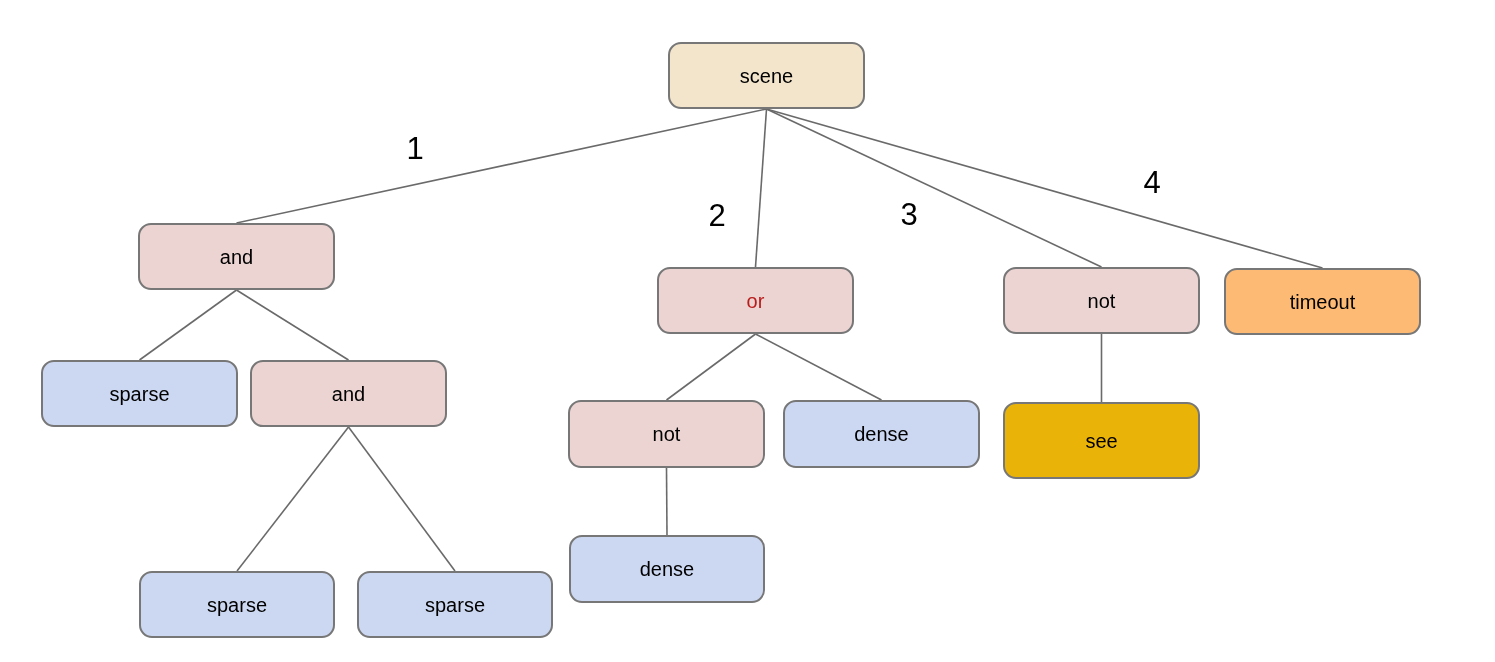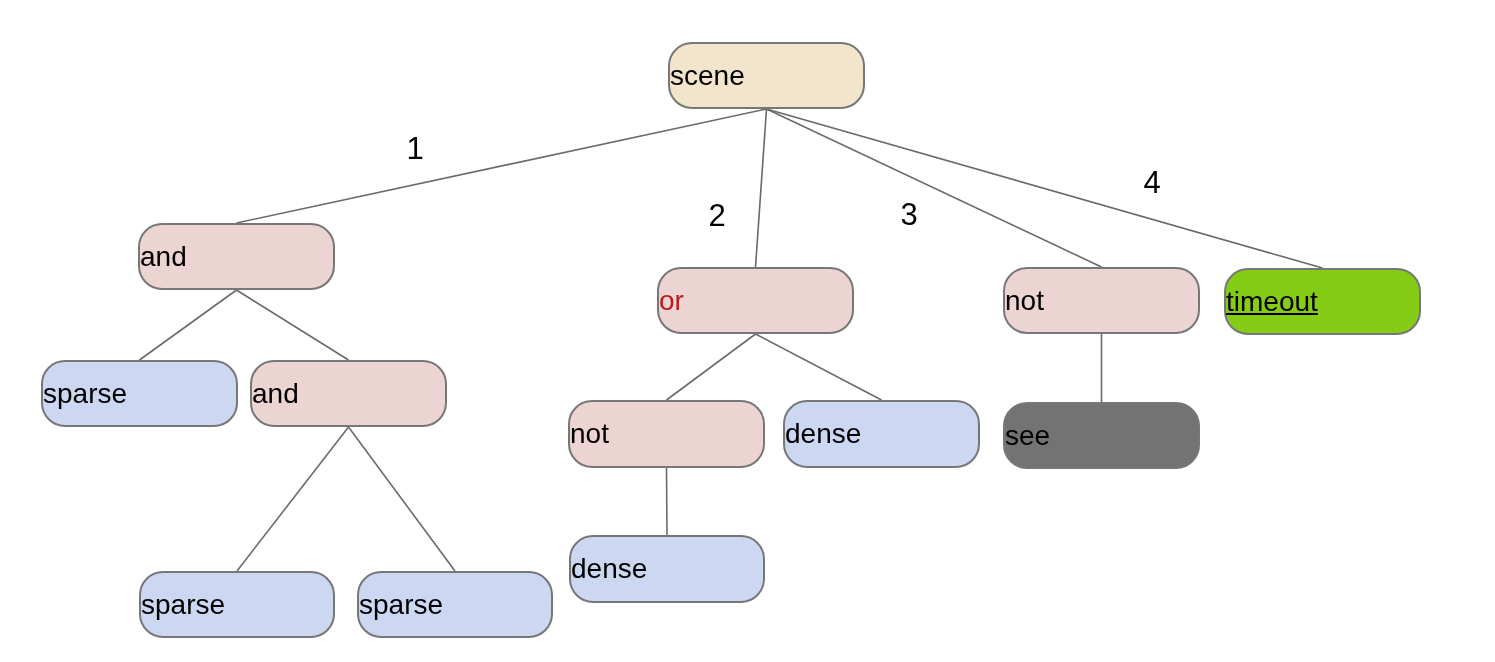--- a/index.html
+++ b/index.html
@@ -18,25 +18,25 @@
   #edge-layer {
     position: absolute;
     left: 0; top: 0;
     width: 1495px;
     height: 662px;
   }
   .tree-node {
     position: absolute;
     box-sizing: border-box;
     border: 2px solid #777777;
-    border-radius: 24px;
+    border-radius: 13px;
     display: flex;
     align-items: center;
-    justify-content: flex-start;
-    font-size: 28px;
+    justify-content: center;
+    font-size: 20px;
     color: #000000;
     line-height: 1;
     user-select: none;
   }
   .edge-label {
     position: absolute;
     transform: translate(-50%, -50%);
     font-size: 31px;
     color: #000000;
     line-height: 1;
@@ -67,36 +67,36 @@
       </div>
       <div class="tree-node" style="left: 138px; top: 223px; width: 197px; height: 67px; background: rgb(235, 212, 210); border-color: rgb(119, 119, 119); color: rgb(0, 0, 0);">
         <span>and</span>
       </div>
       <div class="tree-node" style="left: 657px; top: 267px; width: 197px; height: 67px; background: rgb(235, 212, 210); border-color: rgb(119, 119, 119); color: #b91c1c;">
         <span>or</span>
       </div>
       <div class="tree-node" style="left: 1003px; top: 267px; width: 197px; height: 67px; background: rgb(235, 212, 210); border-color: rgb(119, 119, 119); color: rgb(0, 0, 0);">
         <span>not</span>
       </div>
-      <div class="tree-node" style="left: 1224px; top: 268px; width: 197px; height: 67px; background: #84cc16; border-color: rgb(119, 119, 119); color: rgb(0, 0, 0); text-decoration: underline;">
+      <div class="tree-node" style="left: 1224px; top: 268px; width: 197px; height: 67px; background: #fdba74; border-color: rgb(119, 119, 119); color: rgb(0, 0, 0);">
         <span>timeout</span>
       </div>
       <div class="tree-node" style="left: 41px; top: 360px; width: 197px; height: 67px; background: rgb(204, 216, 242); border-color: rgb(119, 119, 119); color: rgb(0, 0, 0);">
         <span>sparse</span>
       </div>
       <div class="tree-node" style="left: 250px; top: 360px; width: 197px; height: 67px; background: rgb(235, 212, 210); border-color: rgb(119, 119, 119); color: rgb(0, 0, 0);">
         <span>and</span>
       </div>
       <div class="tree-node" style="left: 568px; top: 400px; width: 197px; height: 68px; background: rgb(235, 212, 210); border-color: rgb(119, 119, 119); color: rgb(0, 0, 0);">
         <span>not</span>
       </div>
       <div class="tree-node" style="left: 783px; top: 400px; width: 197px; height: 68px; background: rgb(204, 216, 242); border-color: rgb(119, 119, 119); color: rgb(0, 0, 0);">
         <span>dense</span>
       </div>
-      <div class="tree-node" style="left: 1003px; top: 402px; width: 197px; height: 67px; background: #737373; border-color: rgb(119, 119, 119); color: rgb(0, 0, 0);">
+      <div class="tree-node" style="left: 1003px; top: 402px; width: 197px; height: 77px; background: #eab308; border-color: rgb(119, 119, 119); color: rgb(0, 0, 0);">
         <span>see</span>
       </div>
       <div class="tree-node" style="left: 139px; top: 571px; width: 196px; height: 67px; background: rgb(204, 216, 242); border-color: rgb(119, 119, 119); color: rgb(0, 0, 0);">
         <span>sparse</span>
       </div>
       <div class="tree-node" style="left: 357px; top: 571px; width: 196px; height: 67px; background: rgb(204, 216, 242); border-color: rgb(119, 119, 119); color: rgb(0, 0, 0);">
         <span>sparse</span>
       </div>
       <div class="tree-node" style="left: 569px; top: 535px; width: 196px; height: 68px; background: rgb(204, 216, 242); border-color: rgb(119, 119, 119); color: rgb(0, 0, 0);">
         <span>dense</span>

